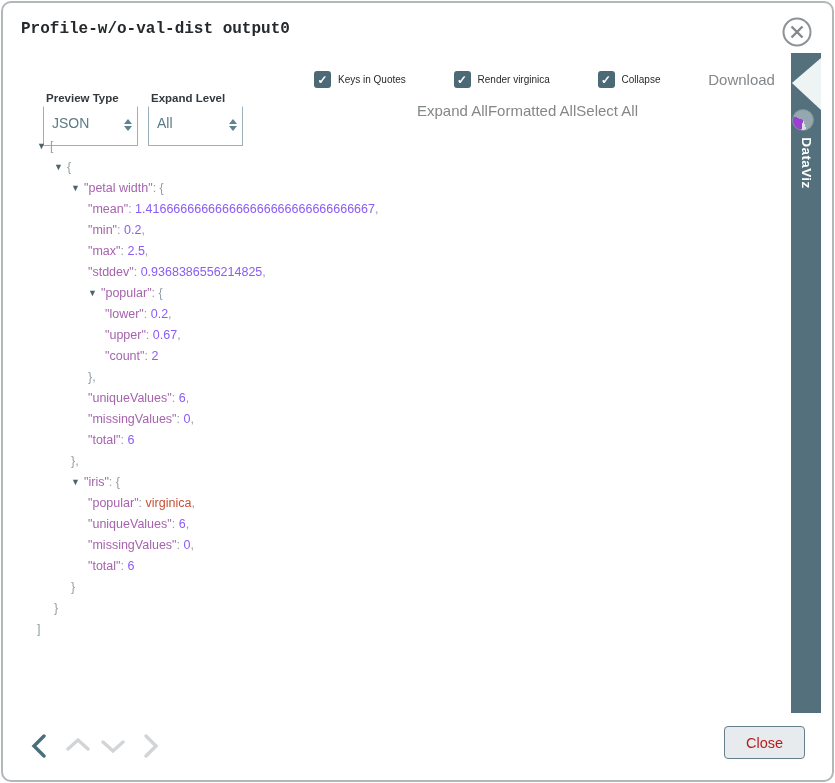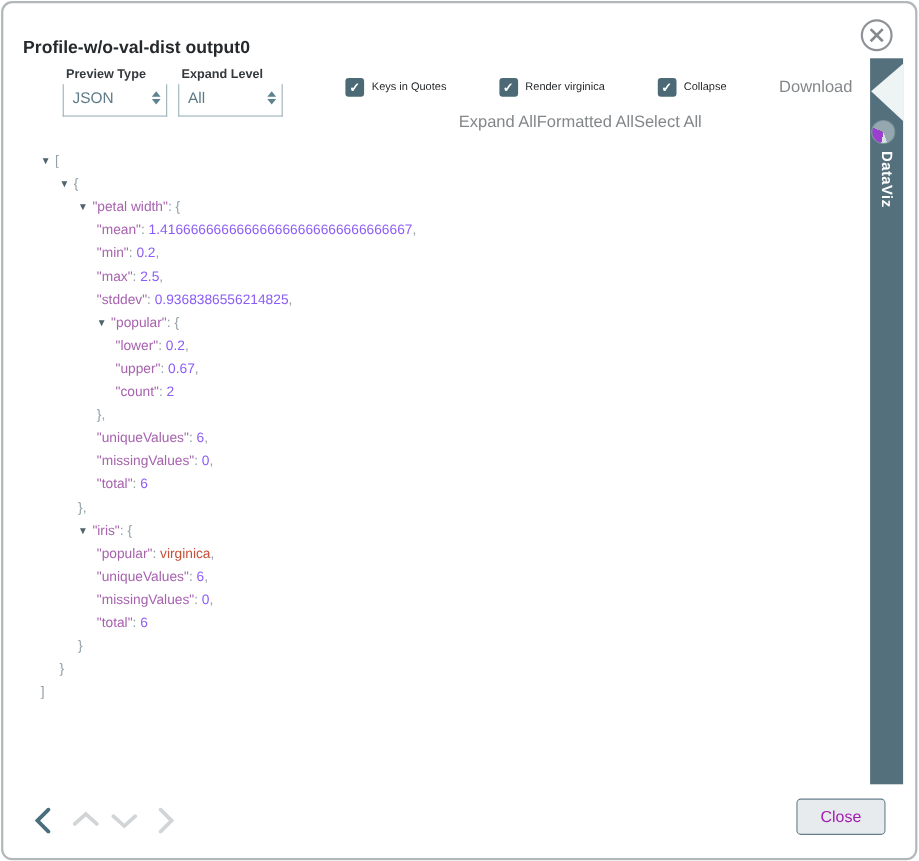--- a/index.html
+++ b/index.html
@@ -1,28 +1,28 @@
 <!DOCTYPE html>
 <html><head>
 <meta charset="utf-8">
 <style>
   html,body { margin:0; padding:0; background:#fff; font-family:"Liberation Sans",sans-serif; }
   .stage { position:relative; width:835px; height:783px; background:#fff; overflow:hidden; }
   .dialog { position:absolute; left:1px; top:1px; right:1px; bottom:1px;
             border:2px solid #b2b7ba; border-radius:10px; background:#fff; }
 
-  .title { position:absolute; left:18px; top:32px; font-size:16px; font-weight:700; color:#25292c; }
+  .title { position:absolute; left:18px; top:17px; font-size:16px; font-weight:700; color:#25292c;font-family:Liberation Mono, monospace; }
 
   .close-x { position:absolute; right:19px; top:13px; width:32px; height:32px; cursor:pointer; }
 
   
-  .selects { position:absolute; left:40px; top:59px; display:flex; gap:10px;margin-left:14px; }
+  .selects { position:absolute; left:40px; top:89px; display:flex; gap:10px; }
   .sel-label { font-size:11.5px; font-weight:700; color:#34393d; margin:0 0 2px 3px; }
   .sel-box { width:80px; height:24px; border:1px solid #9ab1b9; border-top-color:#ffffff;
-             display:flex; align-items:center; justify-content:space-between; padding:0 5px 4px 8px; }
+             display:flex; align-items:flex-end; justify-content:space-between; padding:0 5px 14px 8px; }
   .sel-val { font-size:14px; color:#5d7a87; }
   .spin { display:flex; flex-direction:column; align-items:center; }
   .sp-up { width:0; height:0; border-left:4px solid transparent; border-right:4px solid transparent;
            border-bottom:5px solid #5d8290; margin-bottom:2px; }
   .sp-dn { width:0; height:0; border-left:4px solid transparent; border-right:4px solid transparent;
            border-top:5px solid #5d8290; }
 
   
   .checks { position:absolute; left:311px; top:68px; width:461px; display:flex;
             justify-content:space-between; align-items:center; }
@@ -50,21 +50,21 @@
          border:1px solid #7d939b; box-sizing:border-box;
          background:conic-gradient(#95a8af 0deg 160deg, #d9e1e3 160deg 190deg, #9b3fd0 190deg 292deg, #95a8af 292deg 360deg); }
   .ribbon-label { position:absolute; left:803px; top:160px; transform:translate(-50%,-50%) rotate(90deg);
                   color:#fff; font-size:13.5px; font-weight:700; letter-spacing:.4px; white-space:nowrap; }
 
   
   .nav { position:absolute; left:28px; top:731px; display:flex; gap:11px; align-items:center; }
   .nav svg { display:block; cursor:pointer; }
   .close-btn { position:absolute; right:27px; bottom:21px; width:81px; height:33px;
                background:#e8ebed; border:1px solid #647f8b; border-radius:4px;
-               font-family:"Liberation Sans",sans-serif; font-size:14.5px; color:#a21caf; cursor:pointer; }
+               font-family:"Liberation Sans",sans-serif; font-size:14.5px; color:#b91c1c; cursor:pointer; }
 </style>
 </head>
 <body>
 
 <div class="stage">
   <div class="dialog">
 
     <div class="title">Profile-w/o-val-dist output0</div>
 
     <svg class="close-x" viewBox="0 0 32 32">

